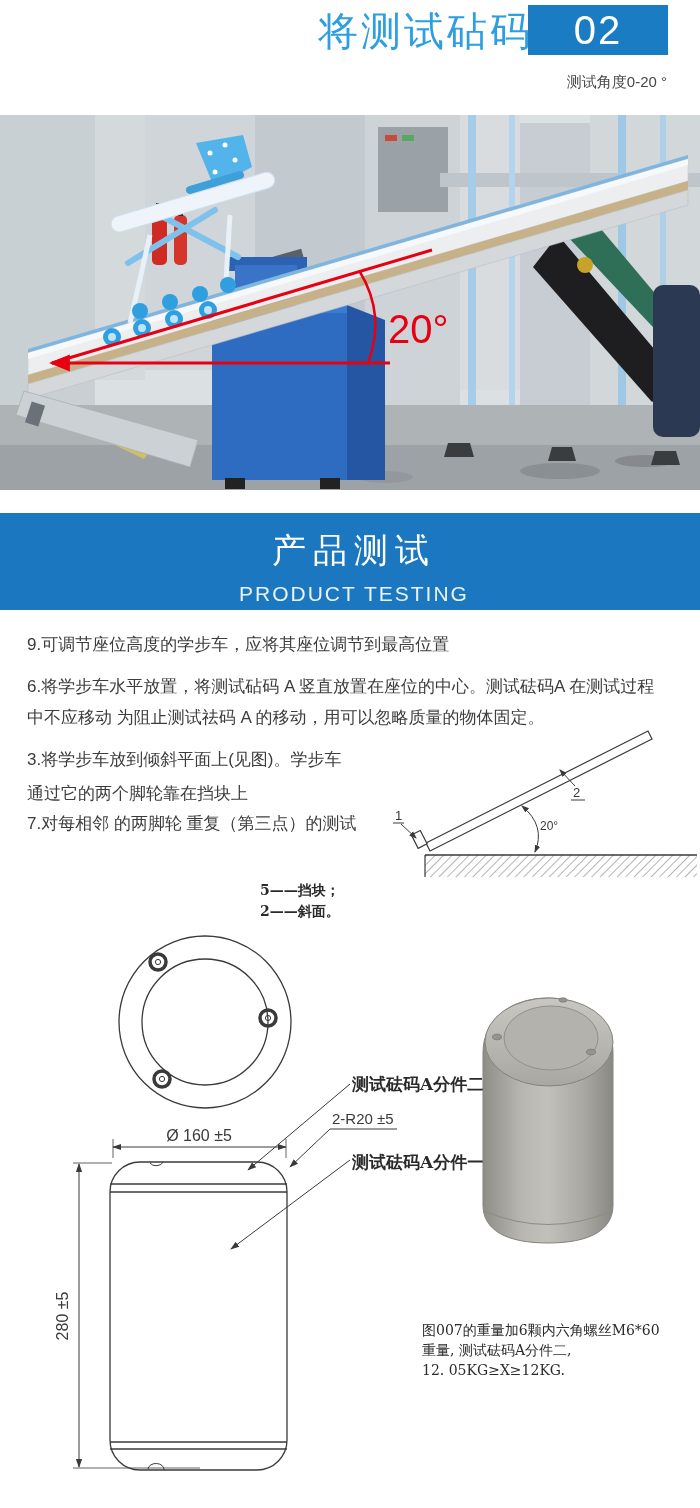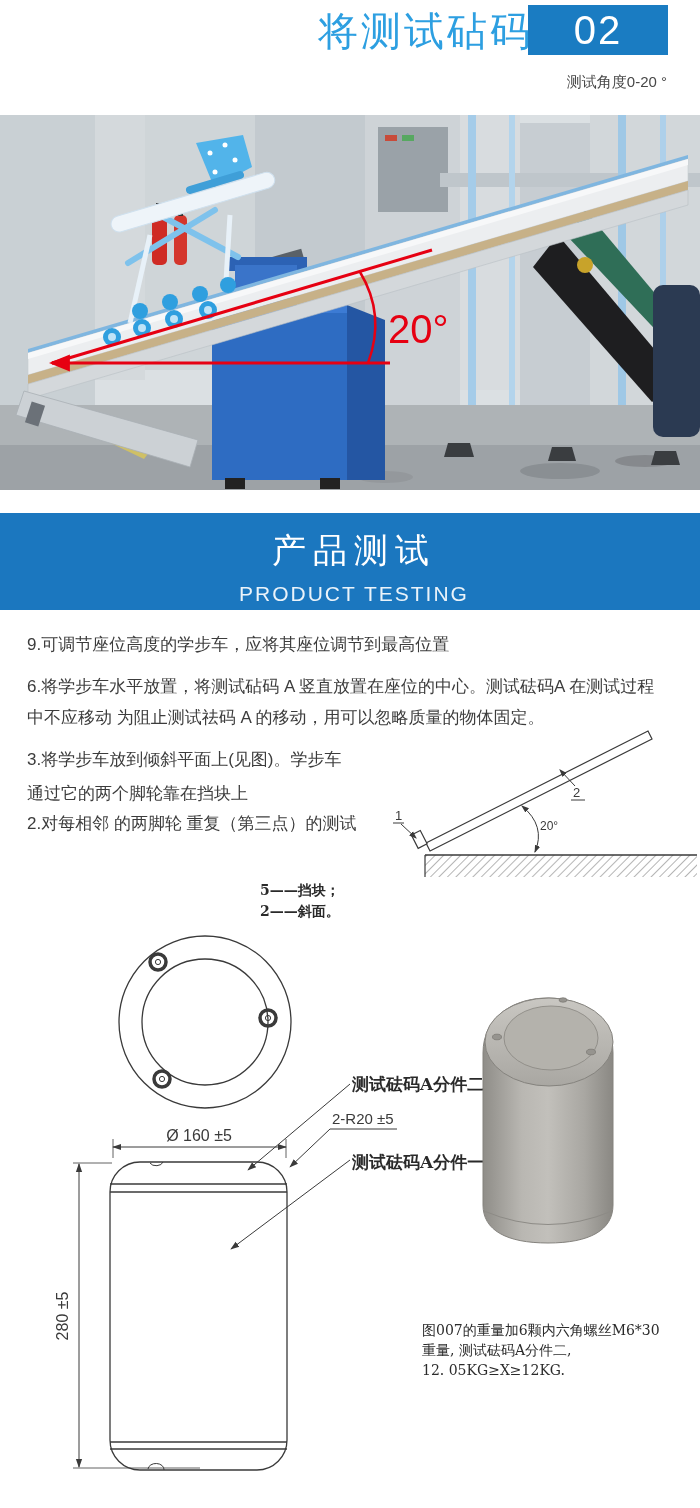--- a/index.html
+++ b/index.html
@@ -160,21 +160,21 @@
   </svg>
 
   <div class="banner">
     <div class="banner-title">产品测试</div>
     <div class="banner-sub">PRODUCT TESTING</div>
   </div>
 
   <p class="instr" id="instr1">9.可调节座位高度的学步车，应将其座位调节到最高位置</p>
   <p class="instr" id="instr2">6.将学步车水平放置，将测试砧码 A 竖直放置在座位的中心。测试砝码A 在测试过程中不应移动 为阻止测试祛码 A 的移动，用可以忽略质量的物体固定。</p>
   <p class="instr" id="instr3">3.将学步车放到倾斜平面上(见图)。学步车通过它的两个脚轮靠在挡块上</p>
-  <p class="instr" id="instr4">2.对每相邻 的两脚轮 重复（第三点）的测试</p>
+  <p class="instr" id="instr4">7.对每相邻 的两脚轮 重复（第三点）的测试</p>
 
   <svg class="incline-svg" width="307" height="152" viewBox="393 730 307 152">
     <defs>
       <pattern id="hatch" width="6" height="6" patternUnits="userSpaceOnUse" patternTransform="rotate(45)">
         <line x1="0" y1="0" x2="0" y2="6" stroke="#6c6c6c" stroke-width="1"></line>
       </pattern>
       <marker id="arrS" viewBox="0 0 10 10" refX="8.5" refY="5" markerWidth="8" markerHeight="8" orient="auto-start-reverse">
         <path d="M0,1.5 L10,5 L0,8.5 Z" fill="#3a3a3a"></path>
       </marker>
     </defs>
@@ -281,18 +281,18 @@
       <path d="M484,1211 Q548,1238 612,1211" fill="none" stroke="#8d8b86" stroke-width="1"></path>
       <ellipse cx="549" cy="1042" rx="64" ry="44" fill="url(#topGrad)" stroke="#85837e" stroke-width="1"></ellipse>
       <ellipse cx="551" cy="1038" rx="47" ry="32" fill="#b4b2ac" stroke="#8d8b86" stroke-width="0.9"></ellipse>
       <ellipse cx="497" cy="1037" rx="4.5" ry="2.8" fill="#96948f" stroke="#7c7a75" stroke-width="0.8"></ellipse>
       <ellipse cx="591" cy="1052" rx="4.5" ry="2.8" fill="#96948f" stroke="#7c7a75" stroke-width="0.8"></ellipse>
       <ellipse cx="563" cy="1000" rx="4" ry="2.2" fill="#96948f" stroke="#7c7a75" stroke-width="0.8"></ellipse>
     </g>
   </svg>
 
   <div class="note">
-    <div>图007的重量加6颗内六角螺丝M6*30</div>
+    <div>图007的重量加6颗内六角螺丝M6*60</div>
     <div>重量, 测试砝码A分件二,</div>
     <div>12. 05KG≥X≥12KG.</div>
   </div>
 
 </div>
 
 </body></html>

